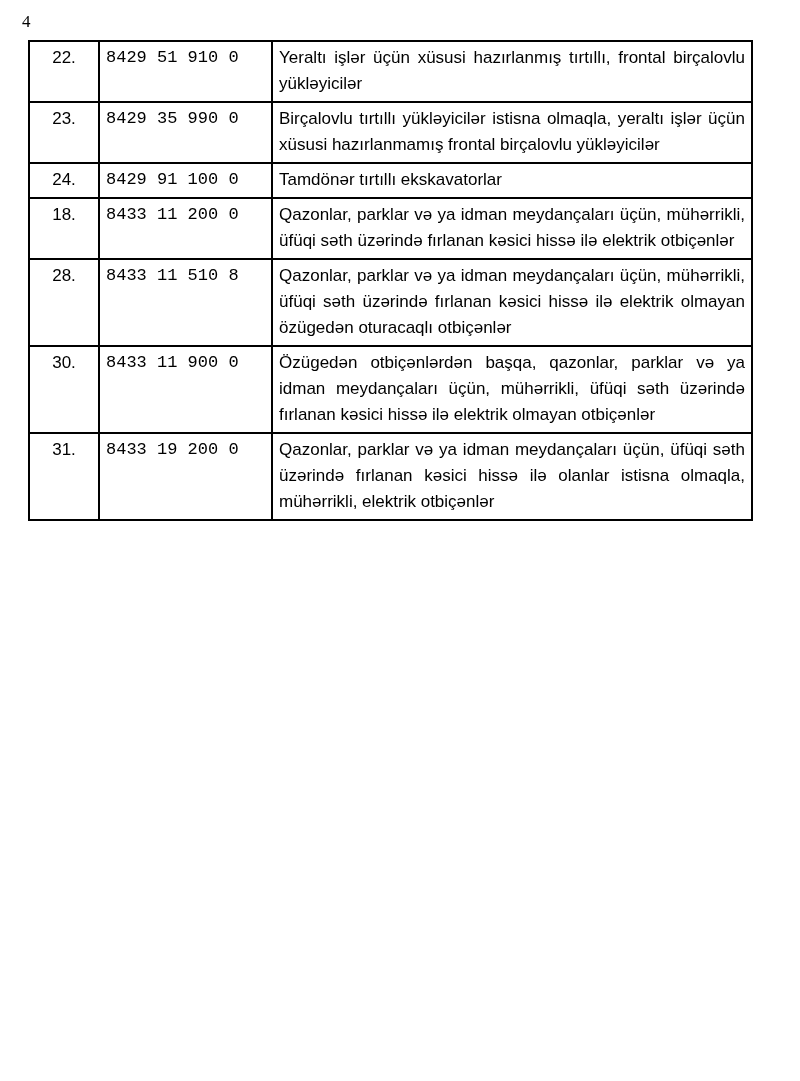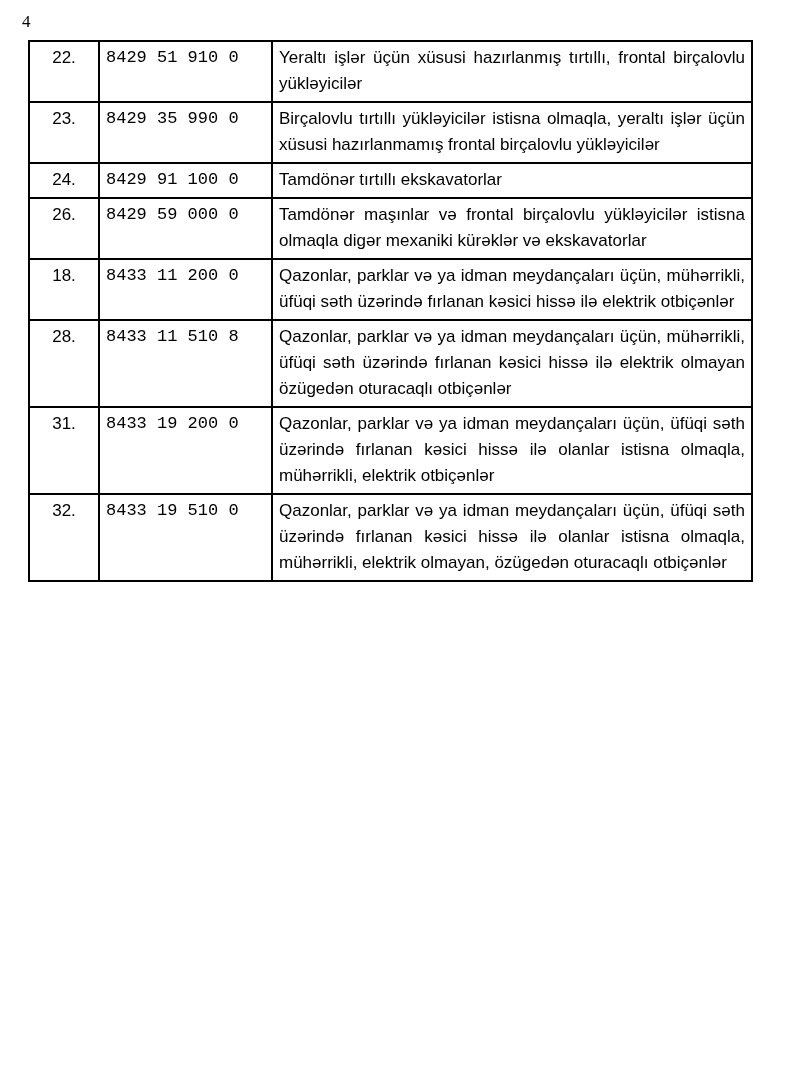--- a/index.html
+++ b/index.html
@@ -81,46 +81,41 @@
     <td class="col-desc">Birçalovlu tırtıllı yükləyicilər istisna olmaqla, yeraltı işlər üçün xüsusi hazırlanmamış frontal birçalovlu yükləyicilər</td>
   </tr>
 
   <tr>
     <td class="col-no">24.</td>
     <td class="col-code">8429 91 100 0</td>
     <td class="col-desc">Tamdönər tırtıllı ekskavatorlar</td>
   </tr>
 
 
-  <tr>
-    <td class="col-no">26.</td>
-    <td class="col-code">8429 59 000 0</td>
-    <td class="col-desc">Tamdönər maşınlar və frontal birçalovlu yükləyicilər istisna olmaqla digər mexaniki kürəklər və ekskavatorlar</td>
-  </tr>
 
   <tr>
     <td class="col-no">18.</td>
     <td class="col-code">8433 11 200 0</td>
     <td class="col-desc">Qazonlar, parklar və ya idman meydançaları üçün, mühərrikli, üfüqi səth üzərində fırlanan kəsici hissə ilə elektrik otbiçənlər</td>
   </tr>
 
   <tr>
     <td class="col-no">28.</td>
     <td class="col-code">8433 11 510 8</td>
     <td class="col-desc">Qazonlar, parklar və ya idman meydançaları üçün, mühərrikli, üfüqi səth üzərində fırlanan kəsici hissə ilə elektrik olmayan özügedən oturacaqlı otbiçənlər</td>
   </tr>
 
 
+  <tr>
+    <td class="col-no">30.</td>
+    <td class="col-code">8433 11 900 0</td>
+    <td class="col-desc">Özügedən otbiçənlərdən başqa, qazonlar, parklar və ya idman meydançaları üçün, mühərrikli, üfüqi səth üzərində fırlanan kəsici hissə ilə elektrik olmayan otbiçənlər</td>
+  </tr>
 
   <tr>
     <td class="col-no">31.</td>
     <td class="col-code">8433 19 200 0</td>
     <td class="col-desc">Qazonlar, parklar və ya idman meydançaları üçün, üfüqi səth üzərində fırlanan kəsici hissə ilə olanlar istisna olmaqla, mühərrikli, elektrik otbiçənlər</td>
   </tr>
 
-  <tr>
-    <td class="col-no">32.</td>
-    <td class="col-code">8433 19 510 0</td>
-    <td class="col-desc">Qazonlar, parklar və ya idman meydançaları üçün, üfüqi səth üzərində fırlanan kəsici hissə ilə olanlar istisna olmaqla, mühərrikli, elektrik olmayan, özügedən oturacaqlı otbiçənlər</td>
-  </tr>
 </tbody>
   </table>
 </div>
 
 </body></html>

